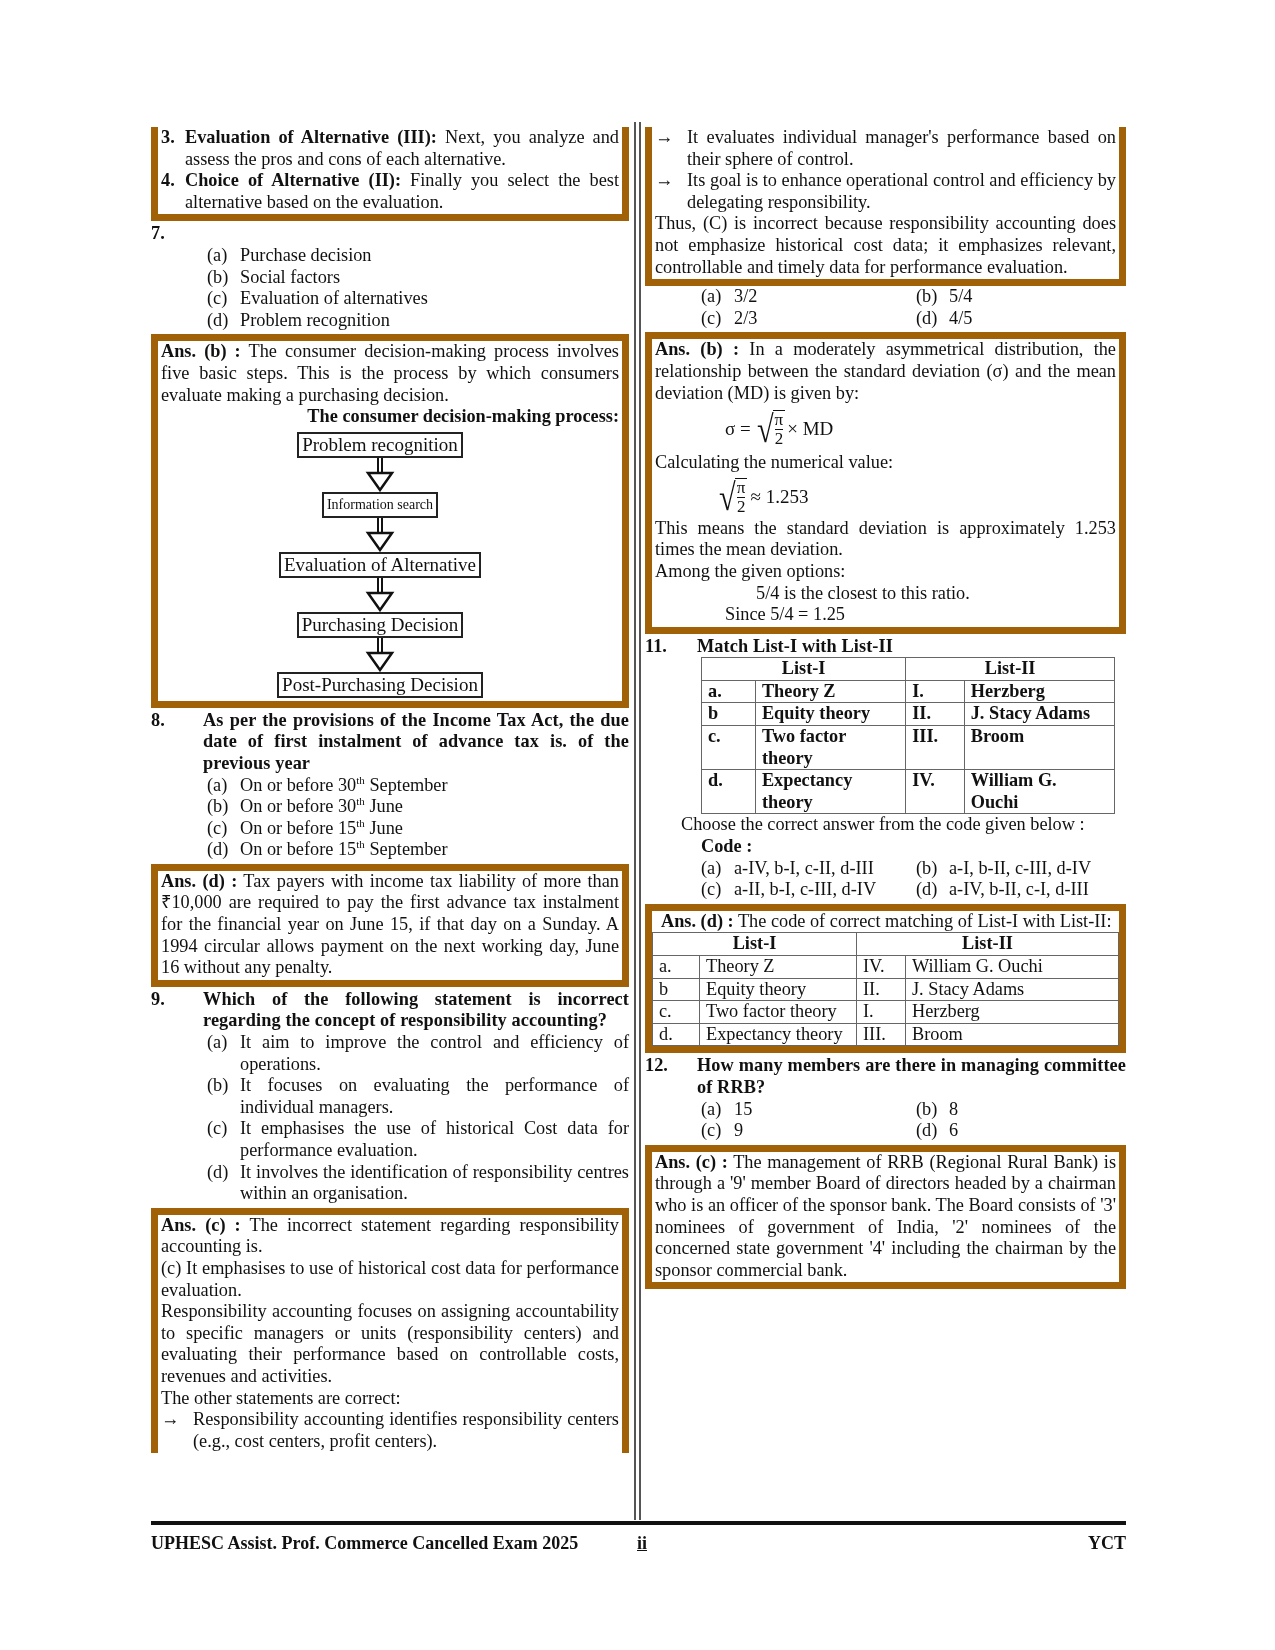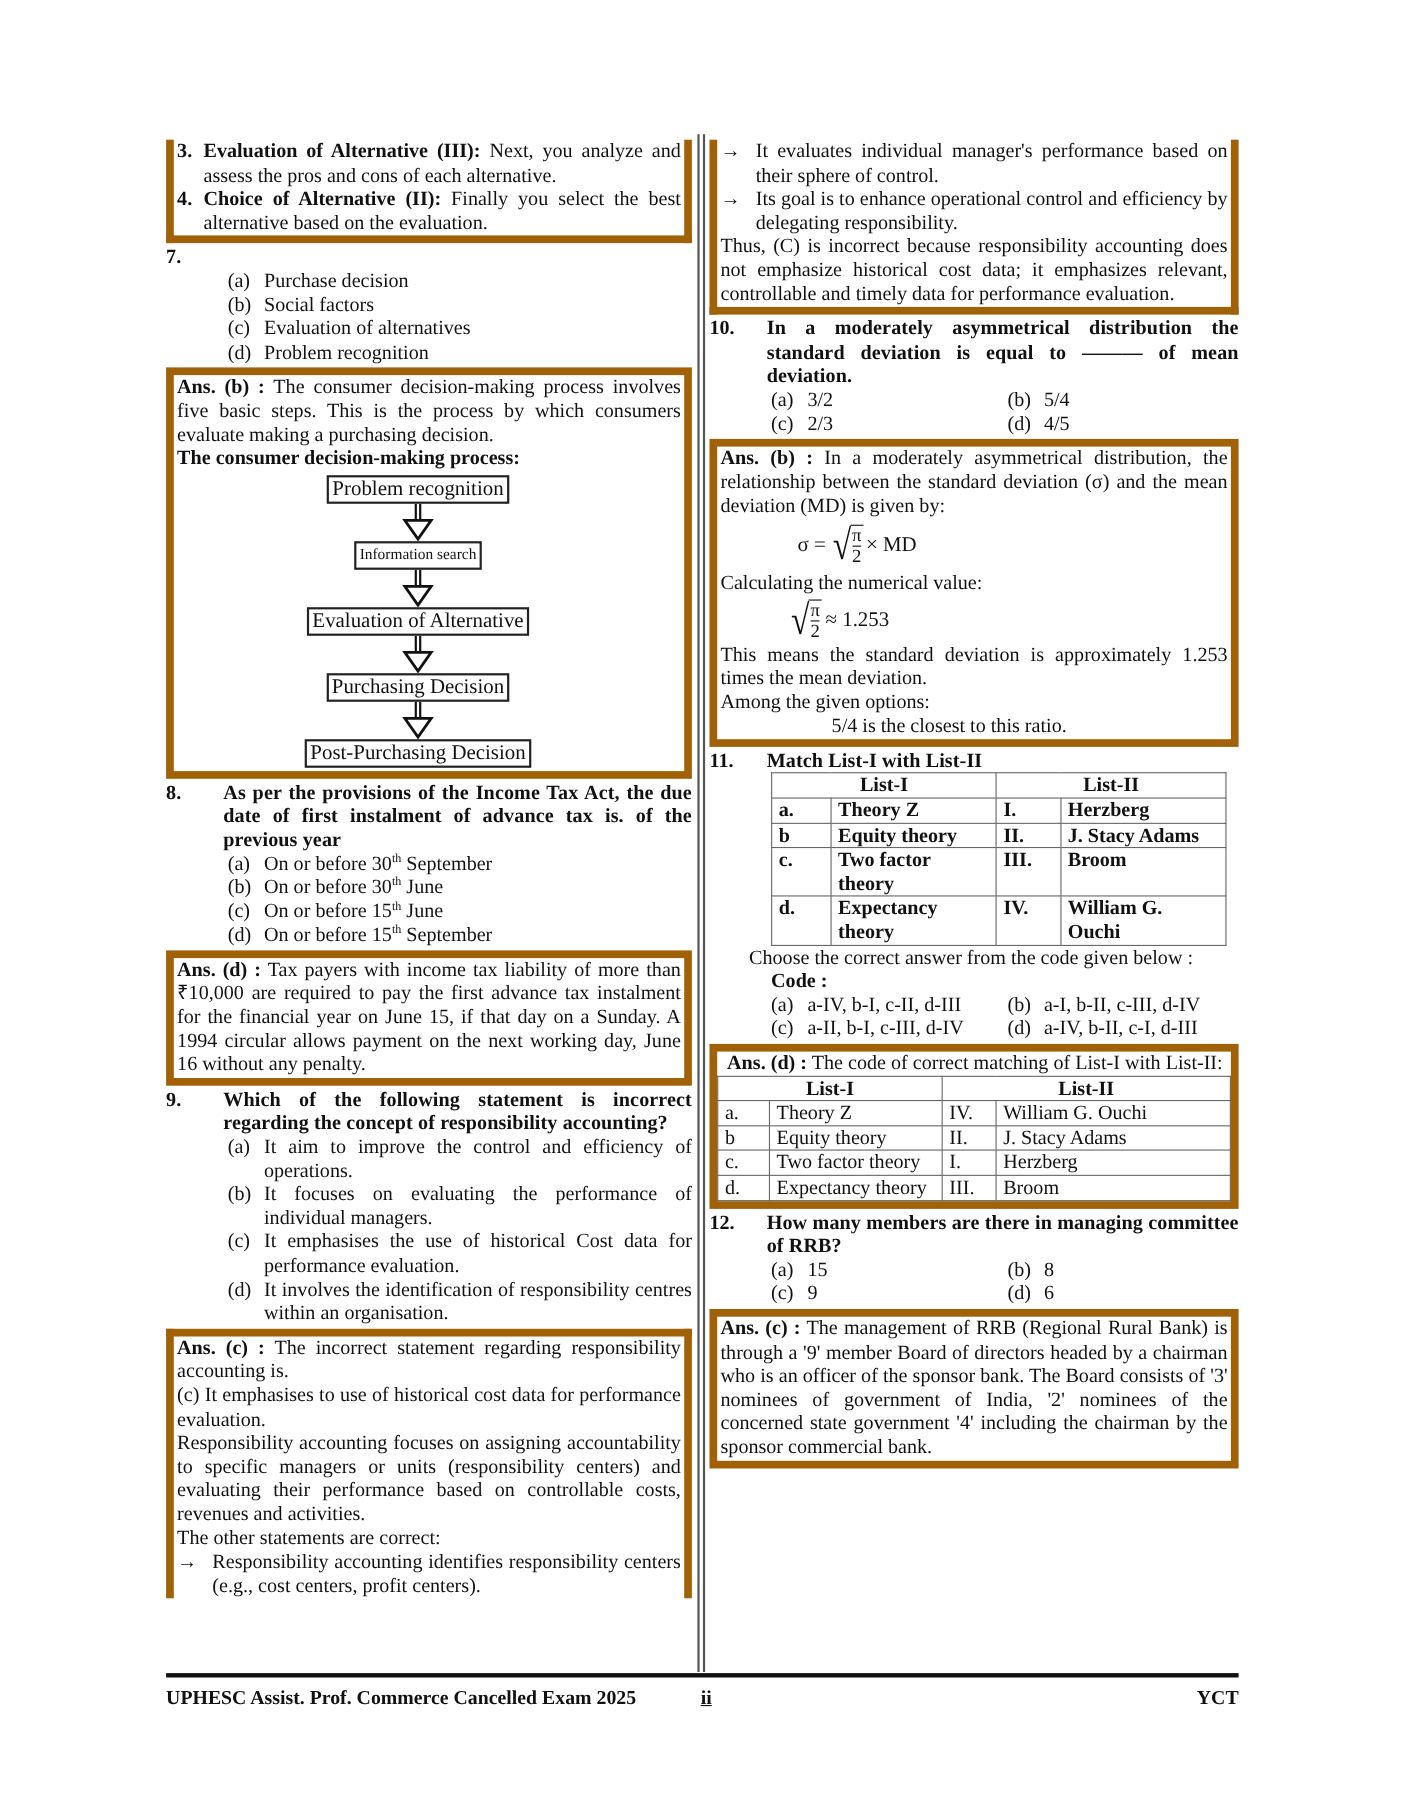--- a/index.html
+++ b/index.html
@@ -5,21 +5,21 @@
   html, body { margin:0; padding:0; background:#ffffff; }
   body { width:1275px; height:1650px; position:relative; overflow:hidden;
          font-family:"Liberation Serif", serif; color:#111; font-size:18.3px; line-height:21.6px; }
   .col { position:absolute; top:127px; }
   #col-left { left:151px; width:478px; }
   #col-right { left:645px; width:481px; }
   .divider { position:absolute; top:122px; height:1398px; width:2px; background:#555; }
   .box { border:7px solid #a16207; padding:0 3px 1px 3px; box-sizing:border-box; }
   .box.topless { border-top:none; }
   .j { text-align:justify; }
-  .b { font-weight:bold; }
+  .b { font-weight:bold;text-align:right; }
   .q { display:flex; margin-top:2px; }
   .qnum { width:52px; flex:none; font-weight:bold; }
   .qtext { flex:1; font-weight:bold; text-align:justify; letter-spacing:0.1px; }
   .opts { margin-left:56px; }
   .opt { display:flex; }
   .opt .k { width:33px; flex:none; }
   .opt .v { flex:1; text-align:justify; }
   .opt2 { display:grid; grid-template-columns: 215px 1fr; margin-left:56px; }
   .opt2 .cell { display:flex; }
   .opt2 .cell .k { width:33px; flex:none; }
@@ -191,24 +191,20 @@
         <span class="k">→</span>
         <span class="v">It evaluates individual manager's performance based on their sphere of control.</span>
       </div>
     <div class="arrow-item">
         <span class="k">→</span>
         <span class="v">Its goal is to enhance operational control and efficiency by delegating responsibility.</span>
       </div>
     <div class="j">Thus, (C) is incorrect because responsibility accounting does not emphasize historical cost data; it emphasizes relevant, controllable and timely data for performance evaluation.</div>
   </div>
 
-  <div class="q">
-    <span class="qnum">10.</span>
-    <span class="qtext">In a moderately asymmetrical distribution the standard deviation is equal to ——— of mean deviation.</span>
-  </div>
   <div class="opt2">
     <div class="cell">
         <span class="k">(a)</span>
         <span>3/2</span>
       </div>
     <div class="cell">
         <span class="k">(b)</span>
         <span>5/4</span>
       </div>
     <div class="cell">
@@ -242,20 +238,21 @@
             <span>π</span>
             <span class="bar"></span>
             <span>2</span>
           </span>
         </span>
       <span style="margin-left:3px;">≈ 1.253</span>
     </div>
     <div class="j">This means the standard deviation is approximately 1.253 times the mean deviation.</div>
     <div>Among the given options:</div>
     <div style="margin-left:101px;">5/4 is the closest to this ratio.</div>
+    <div style="margin-left:70px;">Since 5/4 = 1.25</div>
   </div>
 
   <div class="q">
     <span class="qnum">11.</span>
     <span class="qtext">Match List-I with List-II</span>
   </div>
   <table class="match q11">
     <tbody>
         <tr>
       <th colspan="2">List-I</th>

